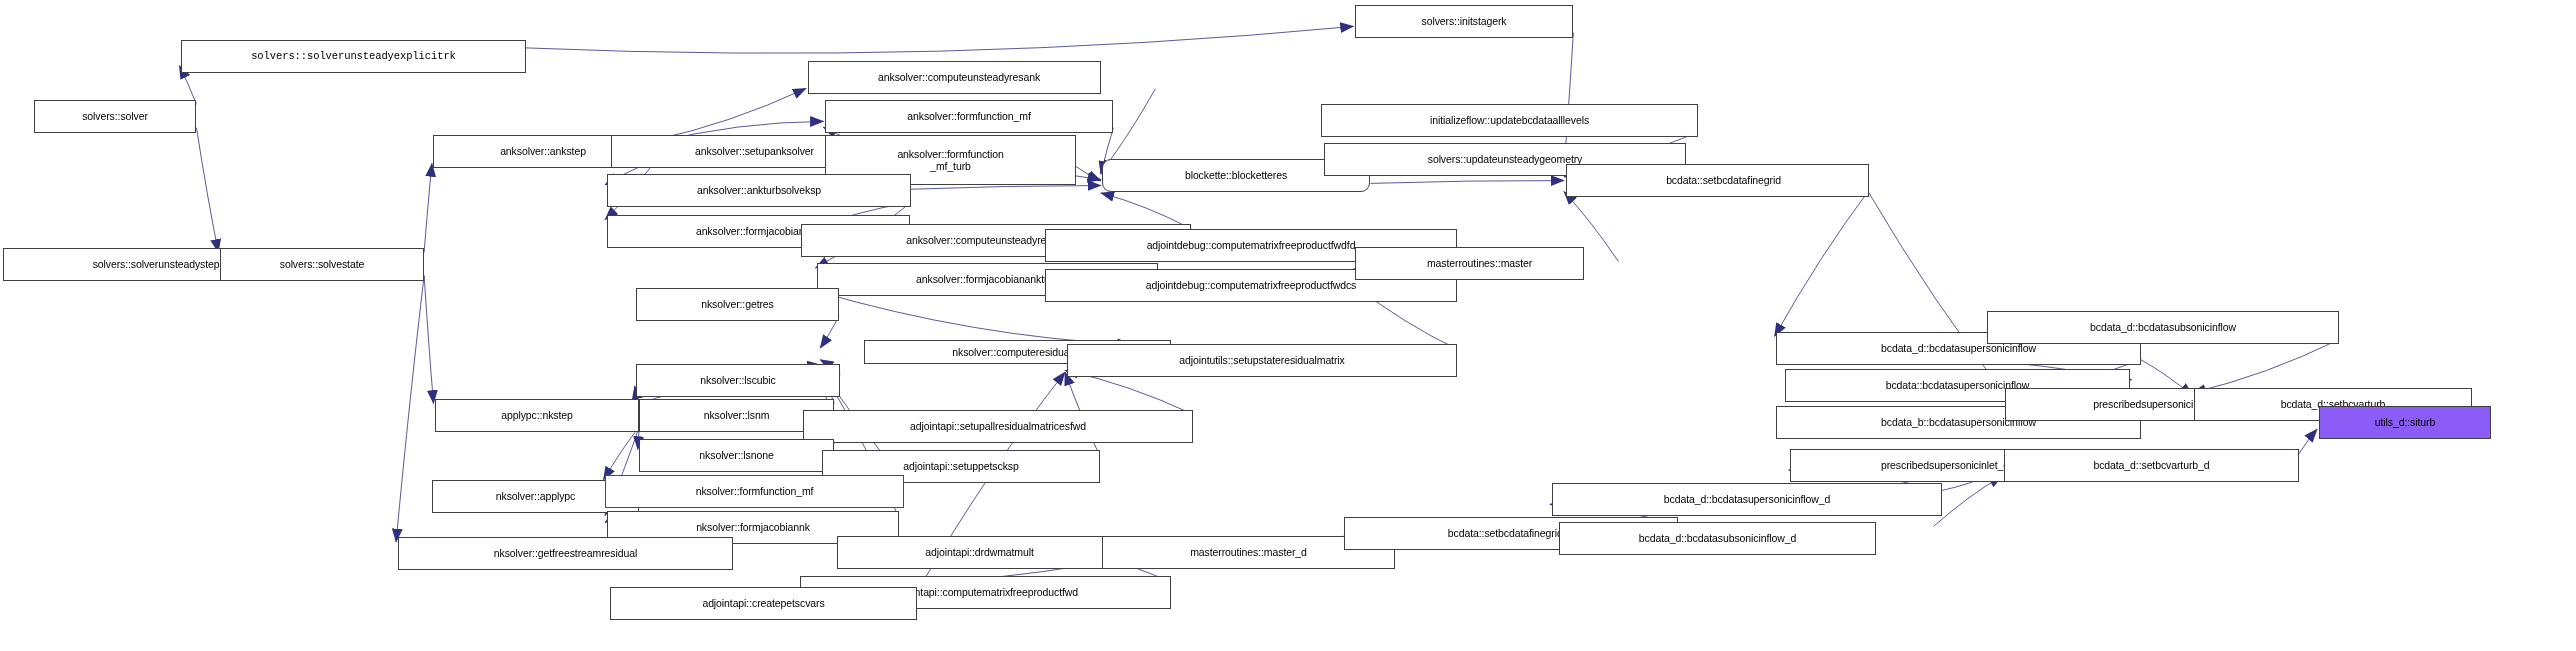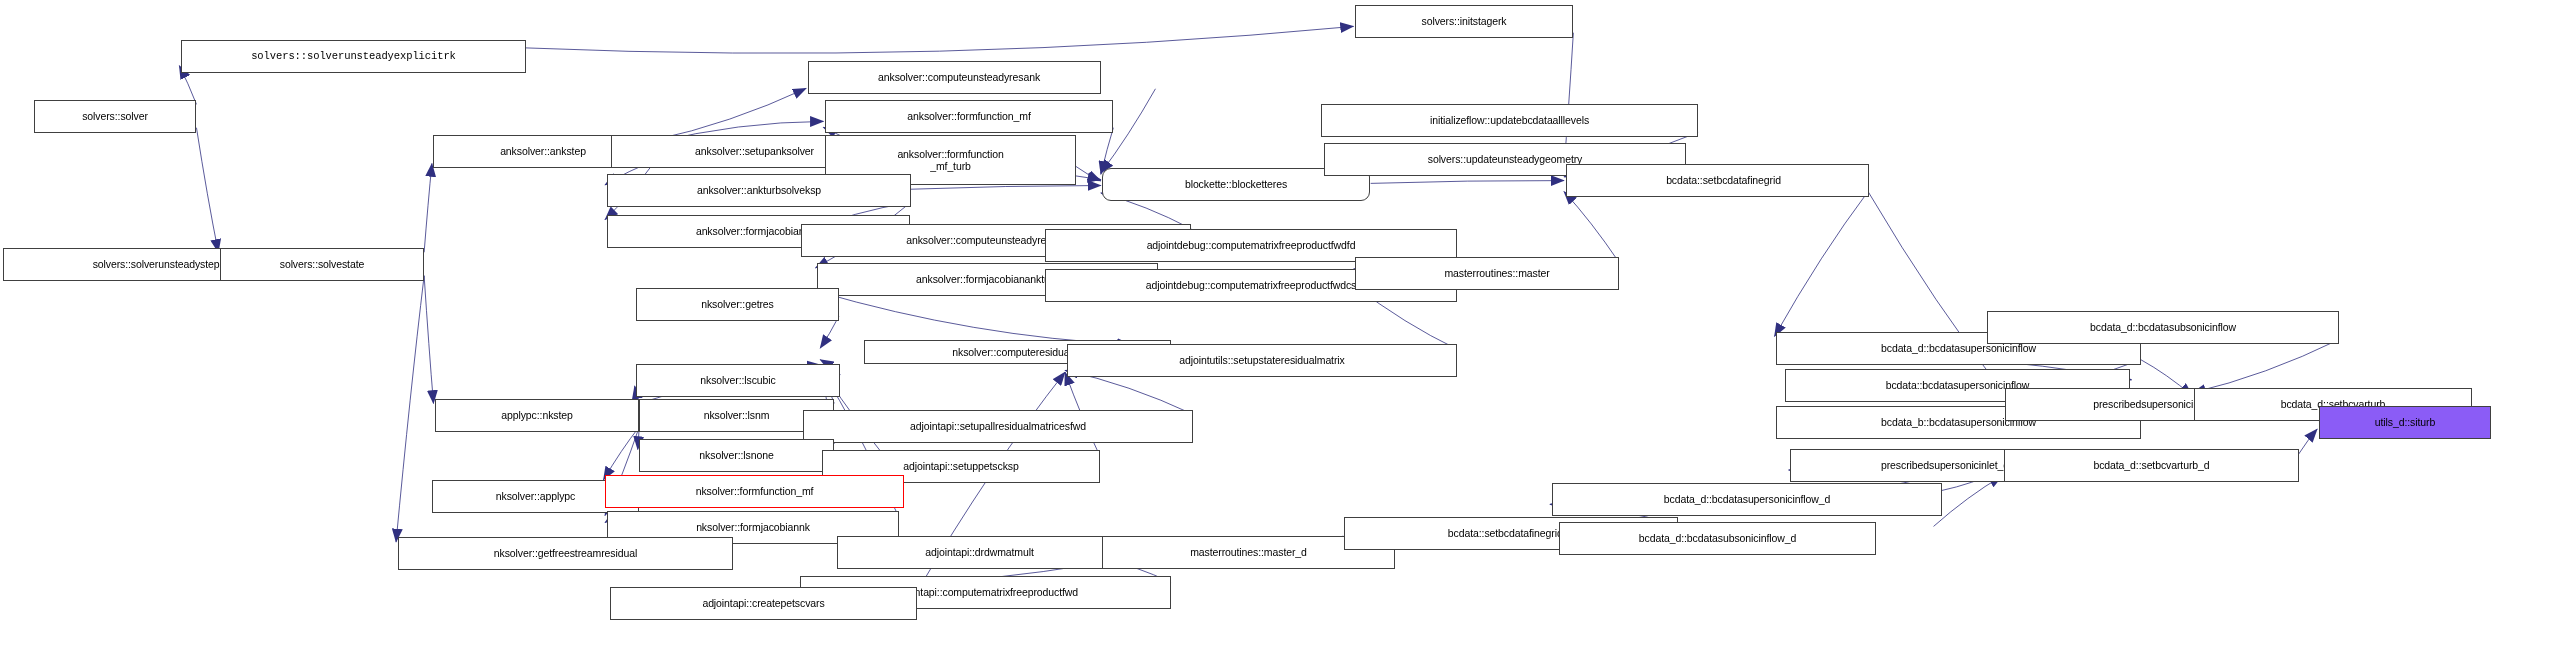--- a/index.html
+++ b/index.html
@@ -141,27 +141,27 @@
       <div class="node" style="left: 433px; top: 135px; width: 220px; height: 33px;">anksolver::ankstep</div>
       <div class="node" style="left: 808px; top: 61px; width: 293px; height: 33px; padding-left: 13px;">anksolver::computeunsteadyresank</div>
       <div class="node" style="left: 825px; top: 100px; width: 288px; height: 33px;">anksolver::formfunction_mf</div>
       <div class="node" style="left: 611px; top: 135px; width: 287px; height: 33px;">anksolver::setupanksolver</div>
       <div class="node" style="left: 825px; top: 135px; width: 251px; height: 50px;">anksolver::formfunction
 _mf_turb</div>
       <div class="node" style="left: 607px; top: 174px; width: 304px; height: 33px;">anksolver::ankturbsolveksp</div>
       <div class="node" style="left: 607px; top: 215px; width: 303px; height: 33px;">anksolver::formjacobianank</div>
       <div class="node" style="left: 801px; top: 224px; width: 390px; height: 33px;">anksolver::computeunsteadyresankturb</div>
       <div class="node" style="left: 817px; top: 263px; width: 341px; height: 33px;">anksolver::formjacobianankturb</div>
-      <div class="node" style="left: 1102px; top: 168px; width: 268px; height: 33px; border-radius: 9px;">blockette::blocketteres</div>
+      <div class="node" style="left: 1102px; top: 159px; width: 268px; height: 33px; border-radius: 9px;">blockette::blocketteres</div>
       <div class="node" style="left: 1321px; top: 104px; width: 377px; height: 33px;">initializeflow::updatebcdataalllevels</div>
       <div class="node" style="left: 1324px; top: 143px; width: 362px; height: 33px;">solvers::updateunsteadygeometry</div>
       <div class="node" style="left: 1566px; top: 164px; width: 303px; height: 33px; padding-left: 16px;">bcdata::setbcdatafinegrid</div>
       <div class="node" style="left: 1045px; top: 229px; width: 412px; height: 33px;">adjointdebug::computematrixfreeproductfwdfd</div>
       <div class="node" style="left: 1045px; top: 269px; width: 412px; height: 33px;">adjointdebug::computematrixfreeproductfwdcs</div>
-      <div class="node" style="left: 1355px; top: 257px; width: 264px; height: 33px; padding-left: 24px;">masterroutines::master</div>
+      <div class="node" style="left: 1355px; top: 247px; width: 229px; height: 33px; padding-left: 24px;">masterroutines::master</div>
       <div class="node" style="left: 636px; top: 288px; width: 203px; height: 33px;">nksolver::getres</div>
       <div class="node" style="left: 864px; top: 340px; width: 307px; height: 24px;">nksolver::computeresidualnk</div>
       <div class="node" style="left: 1067px; top: 344px; width: 390px; height: 33px; text-align: center;">adjointutils::setupstateresidualmatrix</div>
       <div class="node" style="left: 636px; top: 364px; width: 204px; height: 33px;">nksolver::lscubic</div>
       <div class="node" style="left: 435px; top: 399px; width: 204px; height: 33px;">applypc::nkstep</div>
       <div class="node" style="left: 639px; top: 399px; width: 195px; height: 33px;">nksolver::lsnm</div>
       <div class="node" style="left: 803px; top: 410px; width: 390px; height: 33px;">adjointapi::setupallresidualmatricesfwd</div>
       <div class="node" style="left: 639px; top: 439px; width: 195px; height: 33px;">nksolver::lsnone</div>
       <div class="node" style="left: 822px; top: 450px; width: 278px; height: 33px;">adjointapi::setuppetscksp</div>
       <div class="node" style="left: 432px; top: 480px; width: 207px; height: 33px;">nksolver::applypc</div>

